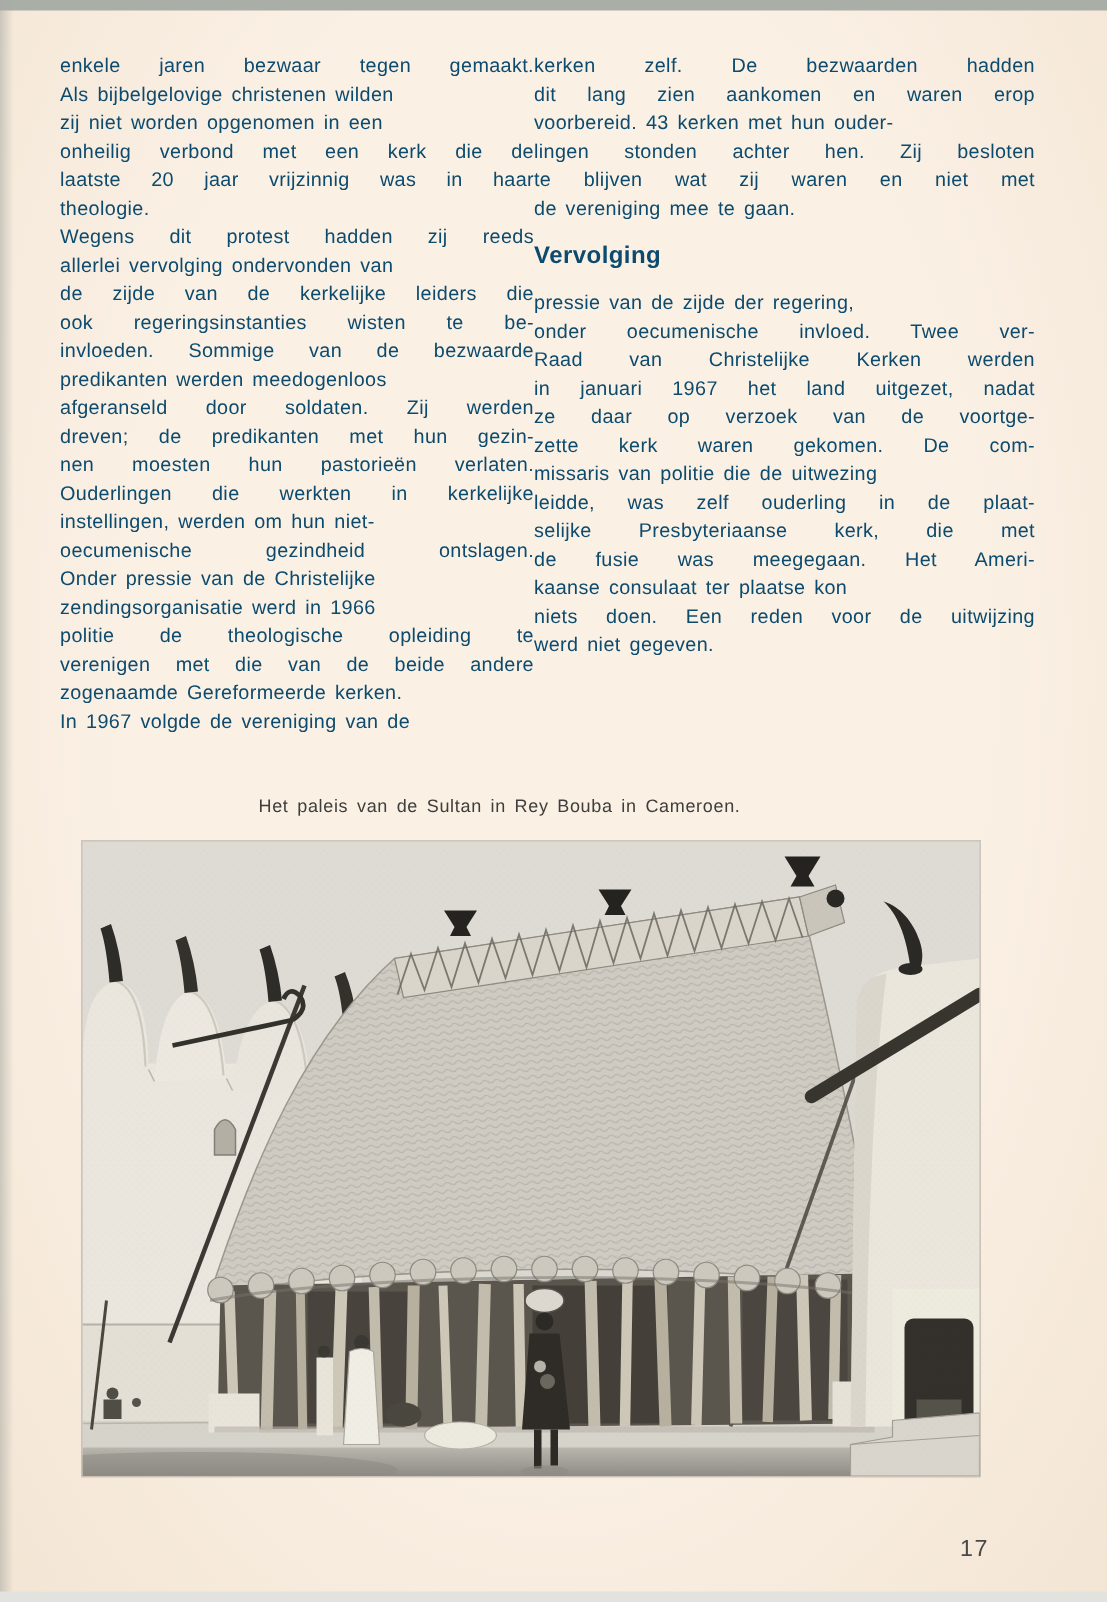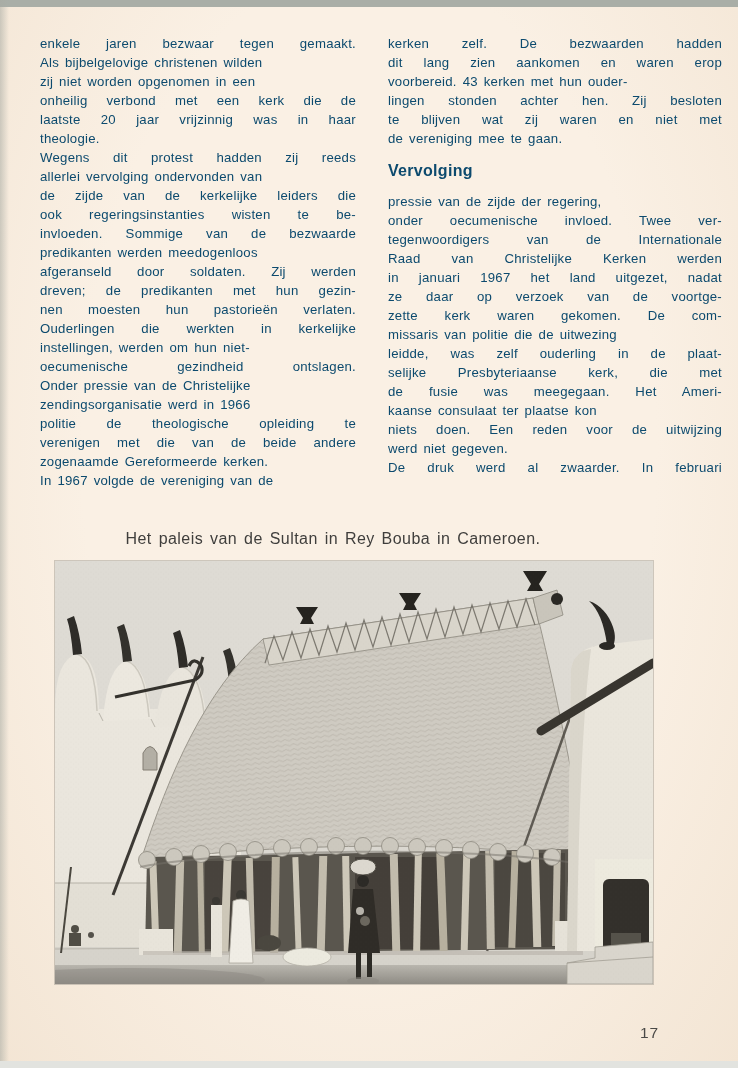--- a/index.html
+++ b/index.html
@@ -12,27 +12,27 @@
     position:absolute;inset:0;
     background:radial-gradient(ellipse at 50% 42%, #faf0e4 55%, #f3e5d4 100%);
   }
   .edge-top{position:absolute;top:0;left:0;width:738px;height:7px;background:#a9aea7;}
   .edge-bottom{position:absolute;bottom:0;left:0;width:738px;height:7px;background:#e2e3df;}
   .edge-left{position:absolute;top:0;left:0;width:9px;height:1068px;
     background:linear-gradient(to right, rgba(168,171,163,.55), rgba(168,171,163,0));}
   .col{position:absolute;top:34px;color:#0c4a6e;font-size:13.2px;line-height:19px;
     letter-spacing:.25px;word-spacing:2px;}
   .col-left{left:40px;width:316px;}
-  .col-right{left:388px;width:334px;}
+  .col-right{left:356px;width:334px;}
   .tline{text-align:justify;text-align-last:justify;white-space:normal;}
   .tline.pend{text-align-last:left;}
   .heading{font-weight:bold;font-size:16px;margin:13px 0 12px 0;letter-spacing:.3px;}
   .caption{
     position:absolute;left:55px;top:530px;width:598px;text-align:center;
-    color:#3f3e3c;font-size:16px;letter-spacing:.45px;word-spacing:2px;
+    color:#3f3e3c;font-size:12px;letter-spacing:.45px;word-spacing:2px;
     transform:translateX(-21px);
   }
   .photo{
     position:absolute;left:55px;top:561px;width:598px;height:423px;
     background:#dbd8d1;outline:1px solid rgba(150,146,138,.45);
   }
   .photo svg{display:block;width:100%;height:100%;}
   .pagenum{
     position:absolute;left:640px;top:982px;color:#4a4947;
     font-size:15.5px;letter-spacing:1px;margin-top:42px;
@@ -79,33 +79,31 @@
       <div class="tline">dit lang zien aankomen en waren erop</div>
       <div class="tline pend">voorbereid. 43 kerken met hun ouder-</div>
       <div class="tline">lingen stonden achter hen. Zij besloten</div>
       <div class="tline">te blijven wat zij waren en niet met</div>
       <div class="tline pend">de vereniging mee te gaan.</div>
     </div>
   <div class="heading">Vervolging</div>
   <div>
       <div class="tline pend">pressie van de zijde der regering,</div>
       <div class="tline">onder oecumenische invloed. Twee ver-</div>
-      <div class="tline">tegenwoordigers van de Internationale</div>
       <div class="tline">Raad van Christelijke Kerken werden</div>
       <div class="tline">in januari 1967 het land uitgezet, nadat</div>
       <div class="tline">ze daar op verzoek van de voortge-</div>
       <div class="tline">zette kerk waren gekomen. De com-</div>
       <div class="tline pend">missaris van politie die de uitwezing</div>
       <div class="tline">leidde, was zelf ouderling in de plaat-</div>
       <div class="tline">selijke Presbyteriaanse kerk, die met</div>
       <div class="tline">de fusie was meegegaan. Het Ameri-</div>
       <div class="tline pend">kaanse consulaat ter plaatse kon</div>
       <div class="tline">niets doen. Een reden voor de uitwijzing</div>
       <div class="tline pend">werd niet gegeven.</div>
-      <div class="tline">De druk werd al zwaarder. In februari</div>
     </div>
 </div>
 
 <div class="caption">Het paleis van de Sultan in Rey Bouba in Cameroen.</div>
 
 <div class="photo">
   <svg viewBox="0 0 598 423" xmlns="http://www.w3.org/2000/svg">
     <defs>
       <pattern id="weave" width="8" height="5" patternUnits="userSpaceOnUse" patternTransform="rotate(-6)">
         <rect width="8" height="5" fill="#cfcbc2"></rect>

